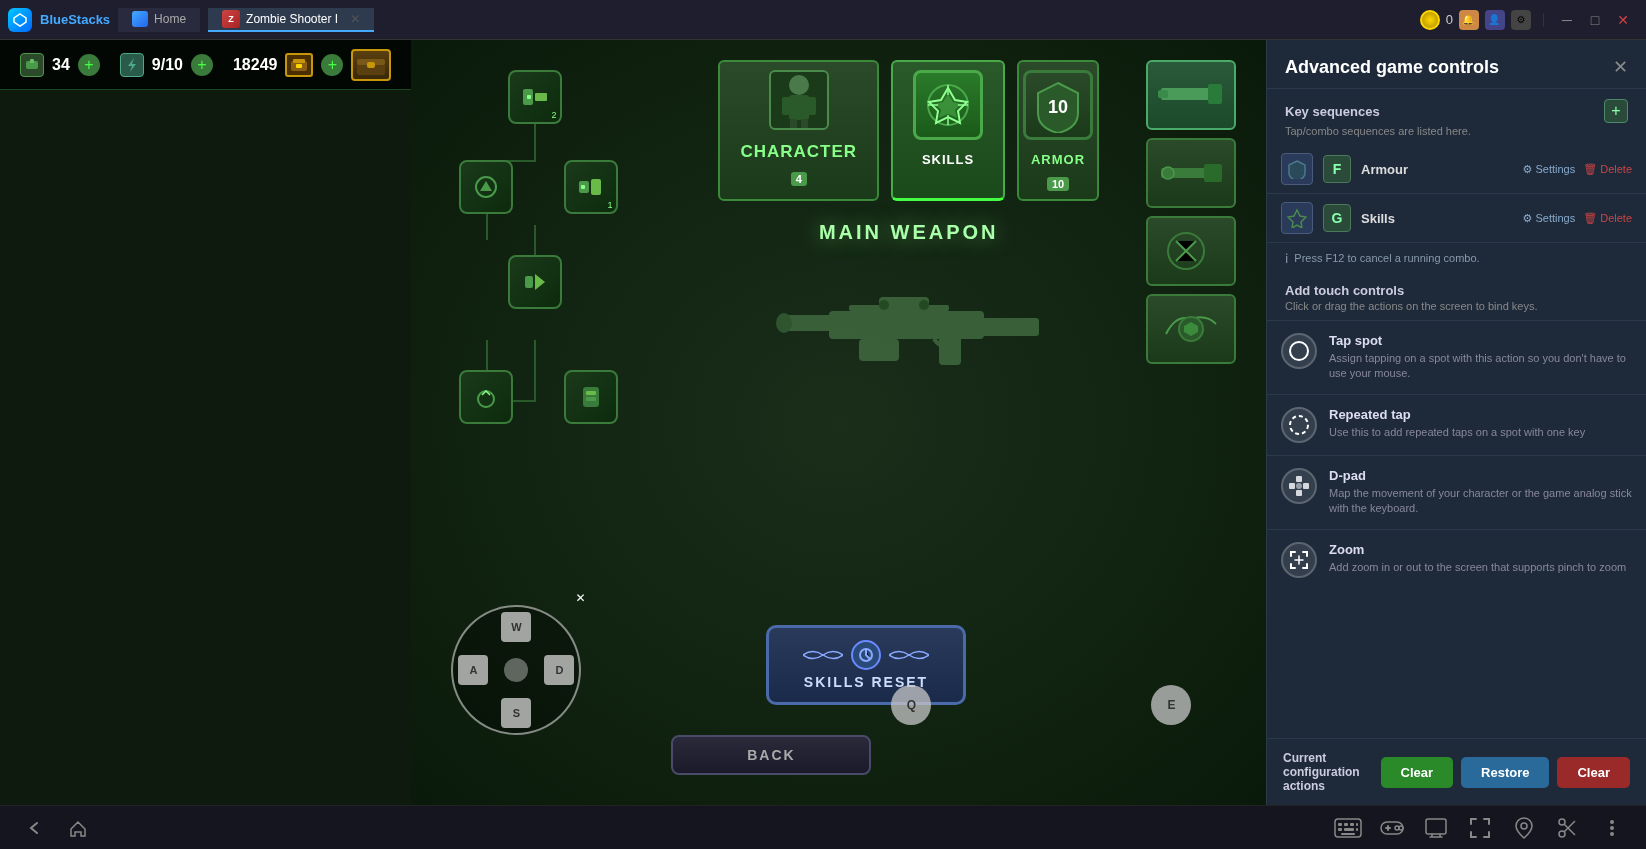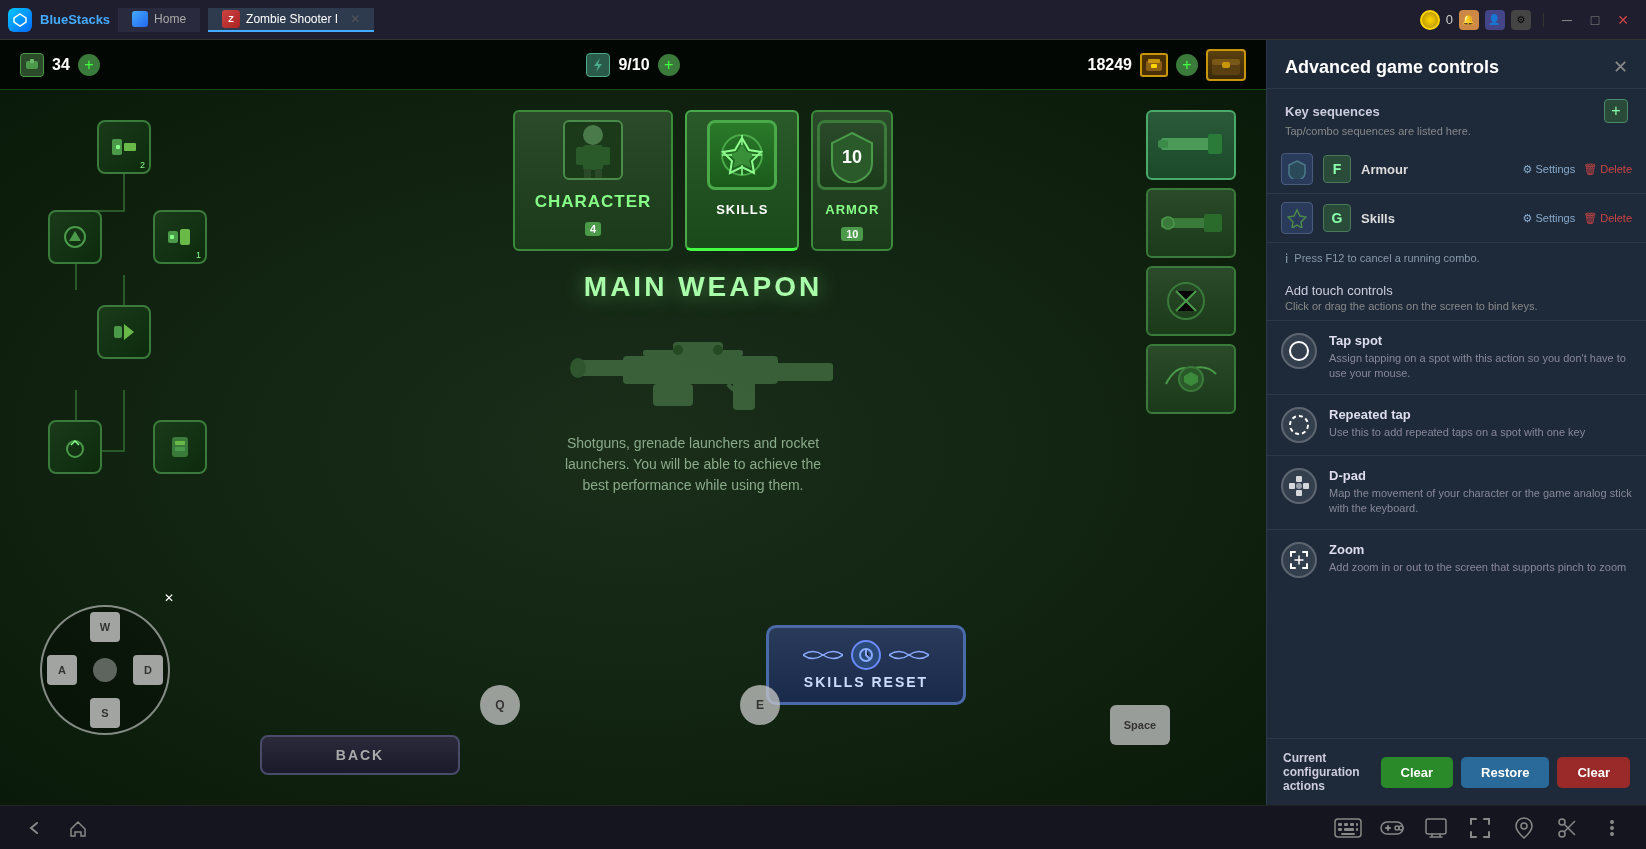--- a/index.html
+++ b/index.html
@@ -73,21 +73,20 @@
       overflow: hidden;
     }
 
     
     .game-area {
       flex: 1;
       background: #0d1a0d;
       position: relative;
       overflow: hidden;
       display: flex;
-      flex-direction: column;
     }
 
     
     .hud-bar {
       height: 50px;
       background: rgba(0,0,0,0.7);
       display: flex;
       align-items: center;
       padding: 0 20px;
       gap: 20px;
@@ -173,26 +172,26 @@
       color: #8f8;
     }
 
     
     .weapon-section {
       text-align: center;
       color: #8eff8e;
       margin-top: 10px;
     }
     .weapon-title {
-      font-size: 28px;
+      font-size: 20px;
       font-weight: bold;
       letter-spacing: 3px;
       color: #aaffaa;
       text-shadow: 0 0 20px #4a8a4a;
-      margin-bottom: 10px;
+      margin-bottom: 24px;
     }
     .weapon-image-area {
       width: 300px;
       height: 120px;
       display: flex;
       align-items: center;
       justify-content: center;
       position: relative;
     }
     .weapon-svg {
@@ -394,21 +393,21 @@
       padding: 6px 18px;
       font-size: 11px;
       color: #8899aa;
       display: flex; align-items: center; gap: 6px;
     }
 
     
     .touch-section-title {
       padding: 10px 18px 4px;
       font-size: 13px;
-      font-weight: normal;
+      font-weight: bold;
       color: #ccd;
     }
     .touch-section-subtitle {
       padding: 0 18px 8px;
       font-size: 11px;
       color: #888;
     }
 
     
     .touch-item {
@@ -737,21 +736,20 @@
 
                 <rect x="90" y="66" width="40" height="22" rx="4"></rect>
 
                 <rect x="110" y="24" width="50" height="16" rx="4"></rect>
                 <ellipse cx="115" cy="32" rx="5" ry="5" fill="#2a5a2a"></ellipse>
                 <ellipse cx="155" cy="32" rx="5" ry="5" fill="#2a5a2a"></ellipse>
               </g>
             </svg>
           </div>
 
-          <div class="weapon-desc">Shotguns, grenade launchers and rocket launchers. You will be able to achieve the best performance while using them.</div>
         </div>
 
         <div class="skills-reset-btn">
 
           <div style="display:flex;align-items:center;gap:8px;margin-bottom:4px;">
             <svg width="40" height="18" viewBox="0 0 40 18">
               <path d="M40 9 Q30 2 20 9 Q10 2 0 9" fill="none" stroke="#8aaaff" stroke-width="1.5"></path>
               <path d="M40 9 Q30 16 20 9 Q10 16 0 9" fill="none" stroke="#8aaaff" stroke-width="1.5"></path>
             </svg>
             <div style="width:30px;height:30px;border-radius:50%;background:#2a4a7a;border:2px solid #6a8aff;display:flex;align-items:center;justify-content:center;">

